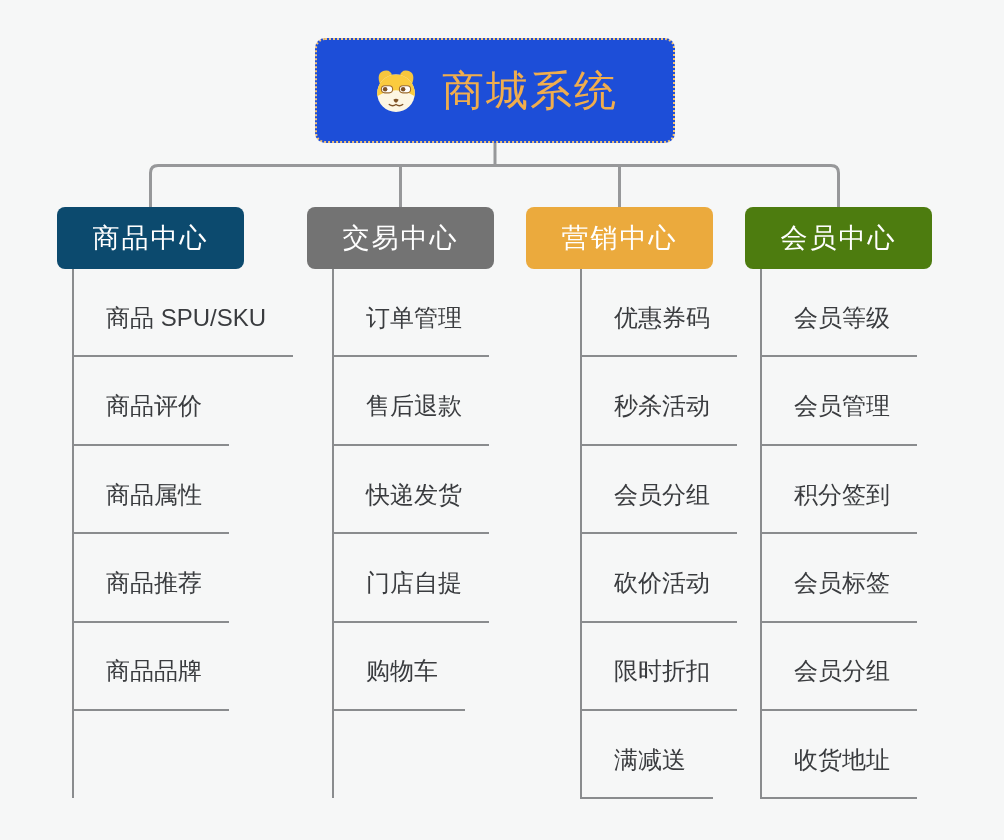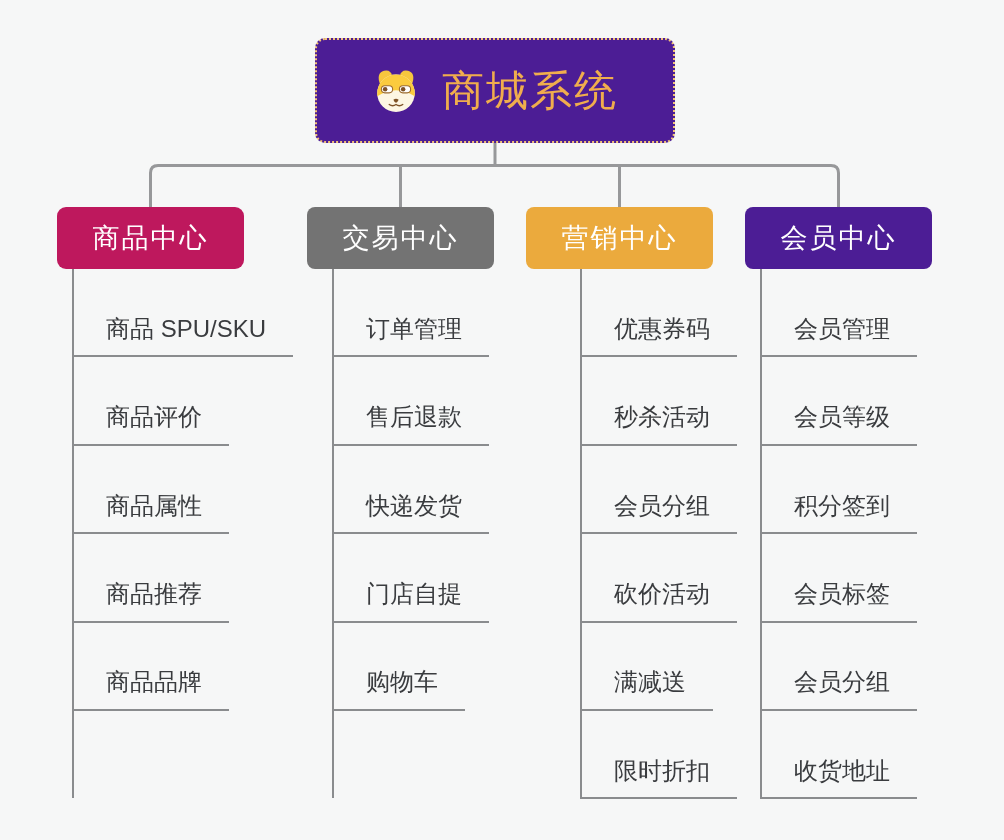--- a/index.html
+++ b/index.html
@@ -11,21 +11,21 @@
   }
   .canvas{position:relative;width:1004px;height:840px;}
 
   
   .connectors{position:absolute;left:0;top:0;pointer-events:none;}
 
   
   .root{
     position:absolute;left:315px;top:38px;width:360px;height:105px;
     box-sizing:border-box;
-    background:#4c1d95;
+    background:#1d4ed8;
     border:2px dotted #F2C377;
     border-radius:10px;
     display:flex;align-items:center;justify-content:center;gap:22px;
   }
   .root-title{
     font-size:42px;letter-spacing:2px;color:#F0AD4D;font-weight:500;
     line-height:1;white-space:nowrap;
   }
   .root-icon{width:48px;height:48px;display:inline-block;flex:0 0 auto;}
 
@@ -42,21 +42,21 @@
   .col{position:absolute;top:269px;}
   .c0{left:72px;} .c1{left:332px;} .c2{left:540px;margin-left:40px;} .c3{left:760px;}
   .spine{
     position:absolute;left:0;top:0;width:2px;height:529px;
     background:#8A8C8E;
   }
   .leaf{
     box-sizing:border-box;
     height:88.4px;
     width:max-content;
-    padding:0 27px 13px 34px;
+    padding:0 27px 24px 34px;
     border-bottom:2px solid #8A8C8E;
     display:flex;align-items:flex-end;
     font-size:24px;color:#3A3C3F;
     line-height:1.15;white-space:nowrap;
   }
   .leaf:first-child{height:87px;}
 </style>
 </head>
 <body style="background: rgb(246, 247, 247);">
 
@@ -82,24 +82,24 @@
         <rect x="36.5" y="25" width="15" height="9.5" rx="4.7" fill="#FFFFFF" stroke="#9C6B2F" stroke-width="1.4"></rect>
         <circle cx="17.5" cy="29.8" r="3" fill="#7E5226"></circle>
         <circle cx="41.5" cy="29.8" r="3" fill="#7E5226"></circle>
         <path d="M28.5 43.5 Q32 41 35.5 43.5 Q33.8 47.5 32 47.5 Q30.2 47.5 28.5 43.5 Z" fill="#7E5226"></path>
         <path d="M23 50 Q27.5 53.5 32 50 Q36.5 53.5 41 50" stroke="#7E5226" stroke-width="1.8" fill="none" stroke-linecap="round"></path>
       </svg>
     </span>
     <span class="root-title">商城系统</span>
   </div>
 
-  <div class="branch b0" style="background-color: #be185d; border-radius: 9px;">商品中心</div>
+  <div class="branch b0" style="background-color: #0c4a6e;">商品中心</div>
   <div class="branch b1" style="background-color: #737373;">交易中心</div>
   <div class="branch b2" style="background-color: rgb(235, 170, 61); text-align: right;">营销中心</div>
-  <div class="branch b3" style="background-color: #4c1d95;">会员中心</div>
+  <div class="branch b3" style="background-color: #4d7c0f;">会员中心</div>
 
   <div class="col c0">
     <div class="spine"></div>
     <div class="leaf">商品 SPU/SKU</div>
     <div class="leaf">商品评价</div>
     <div class="leaf">商品属性</div>
     <div class="leaf">商品推荐</div>
     <div class="leaf">商品品牌</div>
   </div>
 
@@ -111,27 +111,27 @@
     <div class="leaf">门店自提</div>
     <div class="leaf">购物车</div>
   </div>
 
   <div class="col c2">
     <div class="spine"></div>
     <div class="leaf">优惠券码</div>
     <div class="leaf">秒杀活动</div>
     <div class="leaf">会员分组</div>
     <div class="leaf">砍价活动</div>
+    <div class="leaf">限时折扣</div>
     <div class="leaf">满减送</div>
-    <div class="leaf">限时折扣</div>
   </div>
 
   <div class="col c3">
     <div class="spine"></div>
+    <div class="leaf">会员等级</div>
     <div class="leaf">会员管理</div>
-    <div class="leaf">会员等级</div>
     <div class="leaf">积分签到</div>
     <div class="leaf">会员标签</div>
     <div class="leaf">会员分组</div>
     <div class="leaf">收货地址</div>
   </div>
 
 </div>
 
 </body></html>

